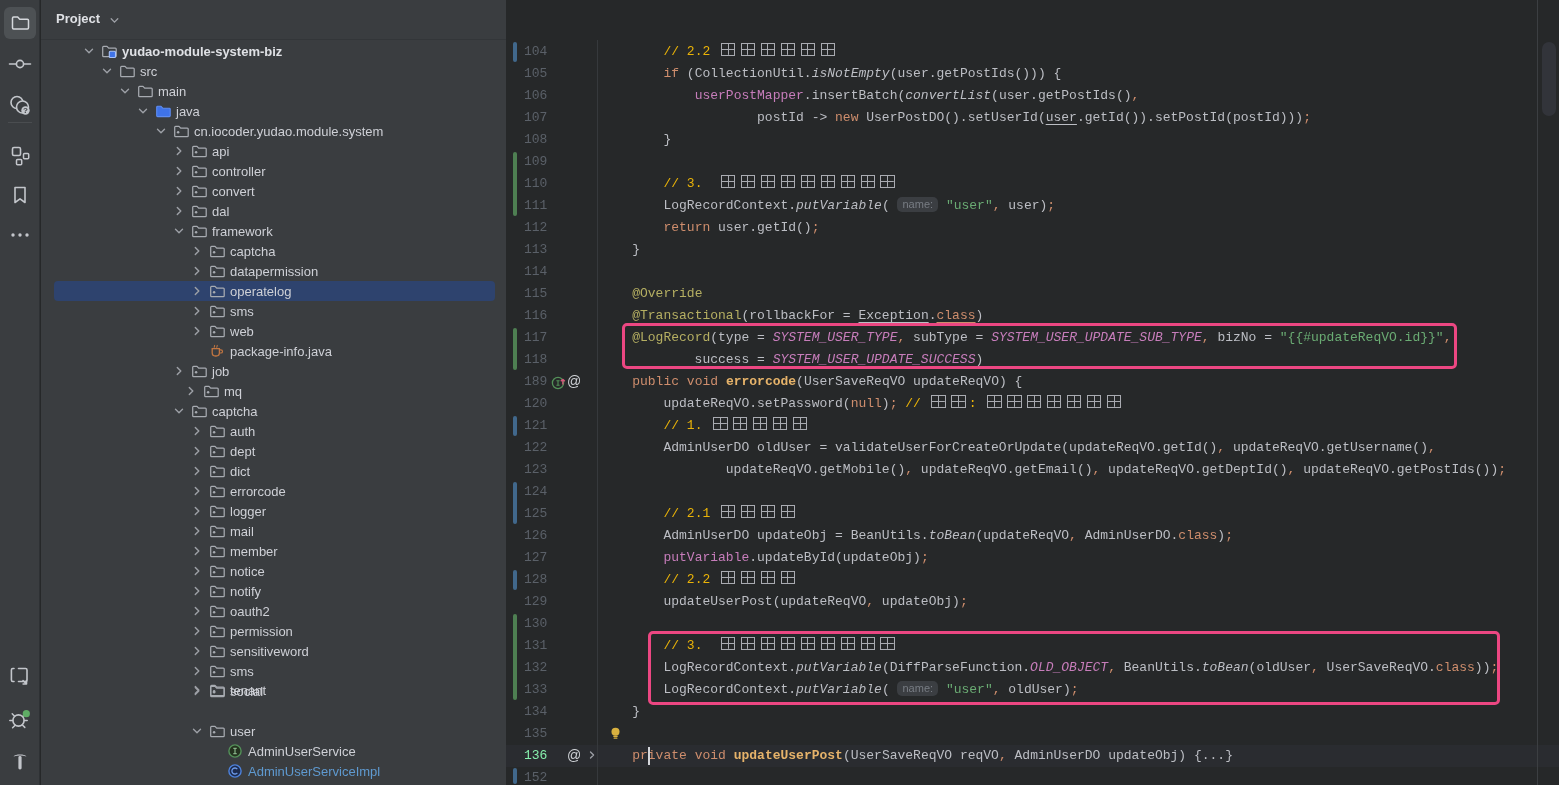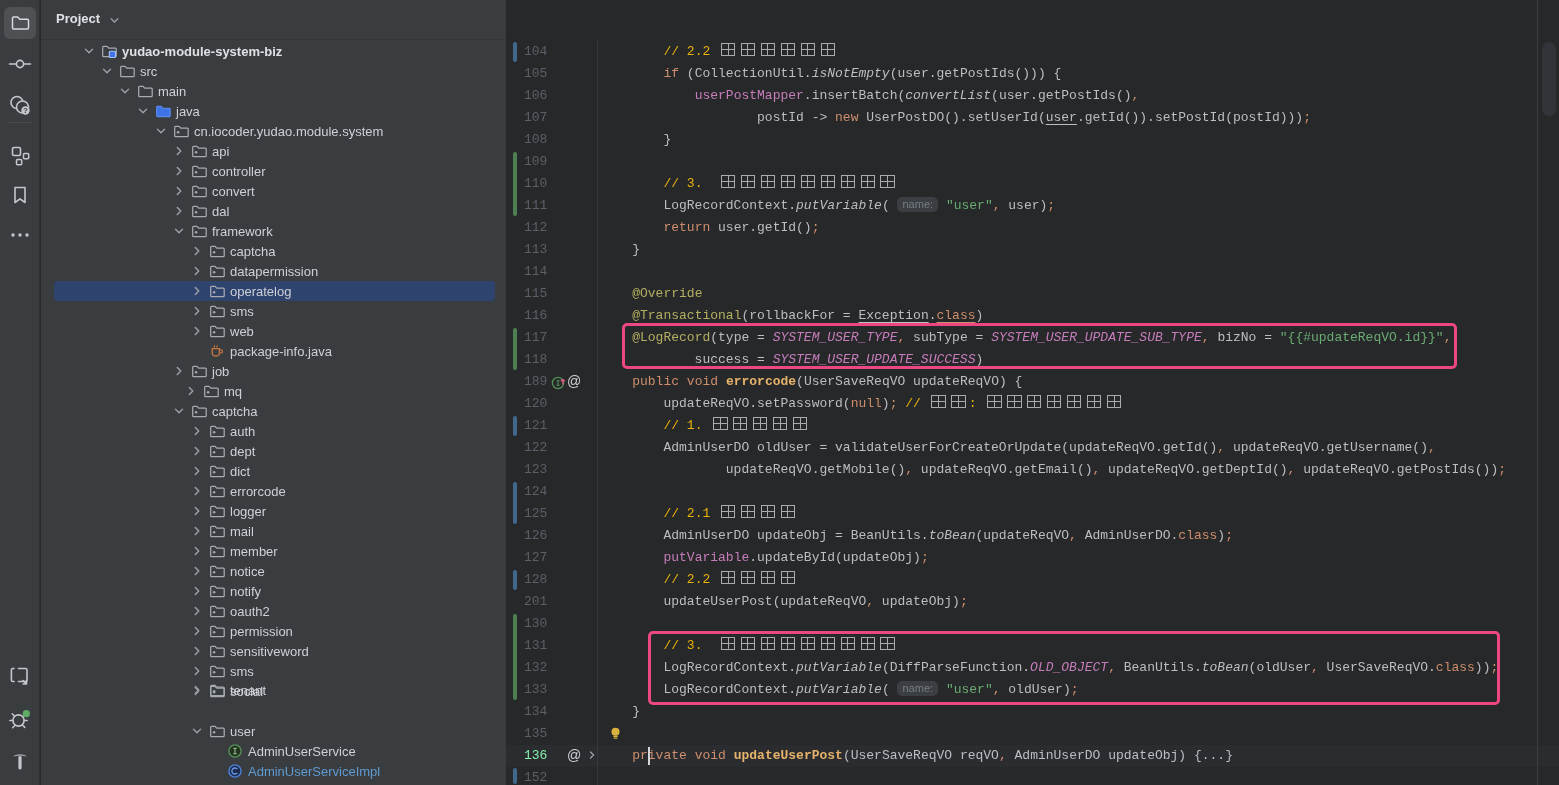--- a/index.html
+++ b/index.html
@@ -508,21 +508,21 @@
 <div class="cl" style="top:371px"><span class="ln">189</span><span class="code">    <span class="k">public</span> <span class="k">void</span> <span class="m">errorcode</span>(UserSaveReqVO updateReqVO) {</span></div>
 <div class="cl" style="top:393px"><span class="ln">120</span><span class="code">        updateReqVO.setPassword(<span class="k">null</span>)<span class="k">;</span> <span class="c">// </span><i class="cj"></i><i class="cj"></i><span class="c">: </span><i class="cj"></i><i class="cj"></i><i class="cj"></i><i class="cj"></i><i class="cj"></i><i class="cj"></i><i class="cj"></i></span></div>
 <div class="cl" style="top:415px"><span class="ln">121</span><span class="code">        <span class="c">// 1. </span><i class="cj"></i><i class="cj"></i><i class="cj"></i><i class="cj"></i><i class="cj"></i></span></div>
 <div class="cl" style="top:437px"><span class="ln">122</span><span class="code">        AdminUserDO oldUser = validateUserForCreateOrUpdate(updateReqVO.getId()<span class="k">,</span> updateReqVO.getUsername()<span class="k">,</span></span></div>
 <div class="cl" style="top:459px"><span class="ln">123</span><span class="code">                updateReqVO.getMobile()<span class="k">,</span> updateReqVO.getEmail()<span class="k">,</span> updateReqVO.getDeptId()<span class="k">,</span> updateReqVO.getPostIds())<span class="k">;</span></span></div>
 <div class="cl" style="top:481px"><span class="ln">124</span><span class="code"></span></div>
 <div class="cl" style="top:503px"><span class="ln">125</span><span class="code">        <span class="c">// 2.1 </span><i class="cj"></i><i class="cj"></i><i class="cj"></i><i class="cj"></i></span></div>
 <div class="cl" style="top:525px"><span class="ln">126</span><span class="code">        AdminUserDO updateObj = BeanUtils.<span class="i">toBean</span>(updateReqVO<span class="k">,</span> AdminUserDO.<span class="k">class</span>)<span class="k">;</span></span></div>
 <div class="cl" style="top:547px"><span class="ln">127</span><span class="code">        <span class="f">putVariable</span>.updateById(updateObj)<span class="k">;</span></span></div>
 <div class="cl" style="top:569px"><span class="ln">128</span><span class="code">        <span class="c">// 2.2 </span><i class="cj"></i><i class="cj"></i><i class="cj"></i><i class="cj"></i></span></div>
-<div class="cl" style="top:591px"><span class="ln">201</span><span class="code">        updateUserPost(updateReqVO<span class="k">,</span> updateObj)<span class="k">;</span></span></div>
+<div class="cl" style="top:591px"><span class="ln">129</span><span class="code">        updateUserPost(updateReqVO<span class="k">,</span> updateObj)<span class="k">;</span></span></div>
 <div class="cl" style="top:613px"><span class="ln">130</span><span class="code"></span></div>
 <div class="cl" style="top:635px"><span class="ln">131</span><span class="code">        <span class="c">// 3.  </span><i class="cj"></i><i class="cj"></i><i class="cj"></i><i class="cj"></i><i class="cj"></i><i class="cj"></i><i class="cj"></i><i class="cj"></i><i class="cj"></i></span></div>
 <div class="cl" style="top:657px"><span class="ln">132</span><span class="code">        LogRecordContext.<span class="i">putVariable</span>(DiffParseFunction.<span class="C">OLD_OBJECT</span><span class="k">,</span> BeanUtils.<span class="i">toBean</span>(oldUser<span class="k">,</span> UserSaveReqVO.<span class="k">class</span>))<span class="k">;</span></span></div>
 <div class="cl" style="top:679px"><span class="ln">133</span><span class="code">        LogRecordContext.<span class="i">putVariable</span>( <span class="pill">name:</span> <span class="s">"user"</span><span class="k">,</span> oldUser)<span class="k">;</span></span></div>
 <div class="cl" style="top:701px"><span class="ln">134</span><span class="code">    }</span></div>
 <div class="cl" style="top:723px"><span class="ln">135</span><span class="code"></span></div>
 <div class="cl cur" style="top:745px"><span class="ln lncur">136</span><span class="code">    <span class="k">private</span> <span class="k">void</span> <span class="m">updateUserPost</span>(UserSaveReqVO reqVO<span class="k">,</span> AdminUserDO updateObj) {...}</span></div>
 <div class="cl" style="top:767px"><span class="ln">152</span><span class="code"></span></div>
     <div id="gutsep"></div>
     <div id="stripe"></div>

